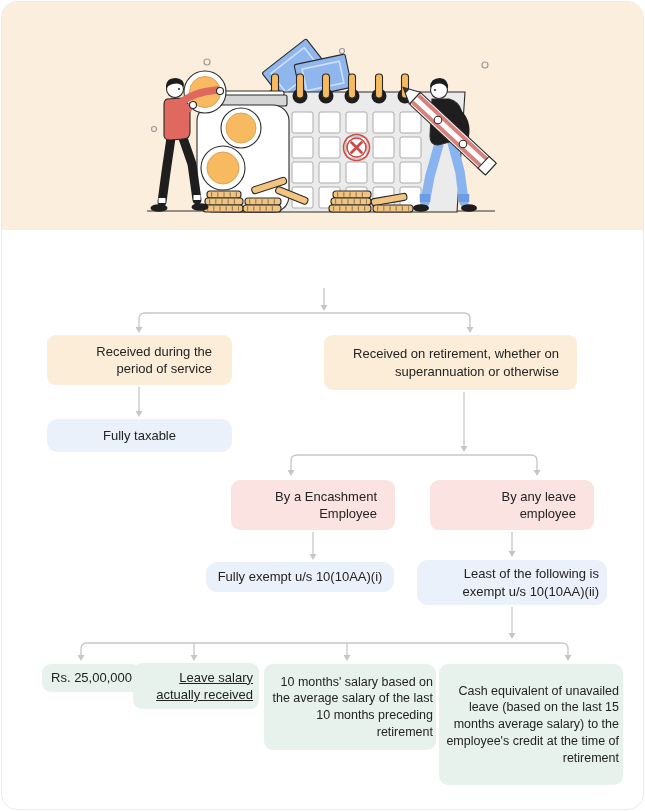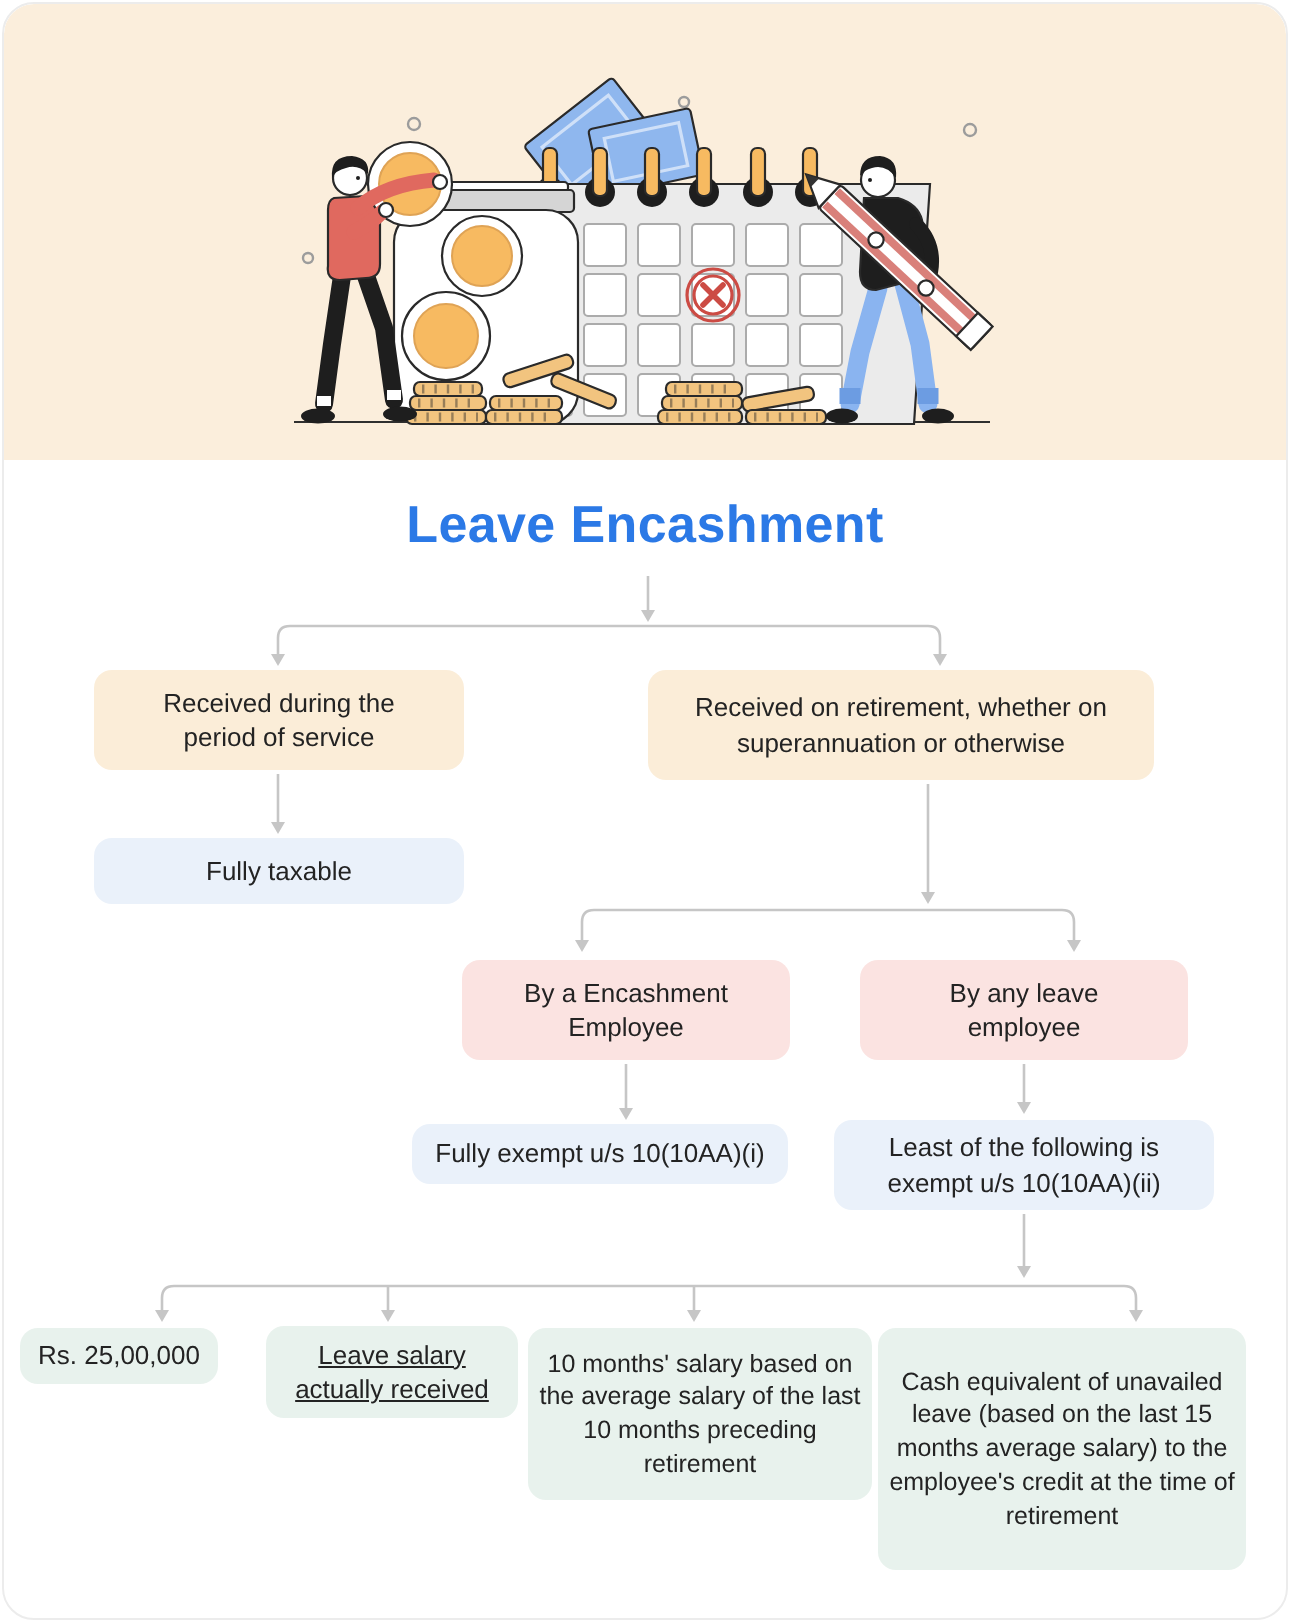--- a/index.html
+++ b/index.html
@@ -21,23 +21,23 @@
   .banner svg{display:block; margin:30px auto 0; width:380px; height:190px;}
   .page-title{
     position:absolute; top:245px; left:0; width:100%; text-align:center;
     font-size:26px; font-weight:bold; color:var(--title_blue); letter-spacing:.2px;
   }
   .connectors{position:absolute; inset:0; width:645px; height:811px; pointer-events:none;}
   .conn{stroke:var(--connector); fill:none; stroke-width:1.3;}
   .arrow{fill:var(--connector);}
   .node{
     position:absolute; display:flex; align-items:center; justify-content:center;
-    text-align:center; border-radius:9px; font-size:13px; line-height:1.34; color:var(--text);
-  }
-  .cream{background:var(--node_cream);} .blue{background:var(--node_blue);}
+    text-align:right; border-radius:9px; font-size:13px; line-height:1.34; color:var(--text);
+  }
+  .cream{background:var(--node_cream);} .blue{background:var(--node_blue);border-radius:11px;}
   .pink{background:var(--node_pink);}   .green{background:var(--node_green);}
   
   .ol{stroke:#2A2A2A; stroke-width:1.1;}
   .f-white{fill:#fff;} .f-gray{fill:#EBEBEB;} .f-lgray{fill:#D5D5D5;} .f-black{fill:#1E1E1E;}
   .f-coin{fill:var(--coin_orange);} .f-coral{fill:var(--sweater_coral);}
   .f-note{fill:var(--note_blue);}  .f-pencil{fill:var(--pencil_red);}
   .f-stack{fill:#F2C47F;}
   .s-coral{stroke:var(--sweater_coral); stroke-width:7.5; stroke-linecap:round; fill:none;}
   .s-black{stroke:#1E1E1E; stroke-width:9; stroke-linecap:round; stroke-linejoin:round; fill:none;}
   .s-arm{stroke:#1E1E1E; stroke-width:7; stroke-linecap:round; fill:none;}
@@ -209,21 +209,20 @@
           <rect class="f-white ol" x="106" y="-8" width="10" height="16"></rect>
           <polygon class="f-white ol" points="12,-8 12,8 -4,0"></polygon>
           <polygon fill="#333" points="-4,0 2,-2.8 2,2.8"></polygon>
         </g>
         <circle class="f-white ol" cx="305" cy="88" r="3.8"></circle>
         <circle class="f-white ol" cx="330" cy="112" r="3.8"></circle>
       </g>
     </svg>
   </div>
 
-  <div class="page-title">Leave Encashment</div>
 
   <svg class="connectors" viewBox="0 0 645 811">
     <path class="conn" d="M322,286 V304"></path>
       <polygon class="arrow" points="318.5,303 325.5,303 322,309"></polygon>
     <path class="conn" d="M137,325 V317 Q137,311 143,311 H462 Q468,311 468,317 V325"></path>
     <polygon class="arrow" points="133.5,325 140.5,325 137,331"></polygon>
     <polygon class="arrow" points="464.5,325 471.5,325 468,331"></polygon>
     <path class="conn" d="M137,385 V409"></path>
       <polygon class="arrow" points="133.5,409 140.5,409 137,415"></polygon>
     <path class="conn" d="M462,390 V444"></path>
@@ -254,21 +253,21 @@
     <div class="node blue" style="left:45px; top:417px; width:185px; height:33px;">Fully taxable</div>
 
     <div class="node pink" style="left:229px; top:478px; width:164px; height:50px; padding:0 18px;">By a Encashment Employee</div>
 
     <div class="node pink" style="left:428px; top:478px; width:164px; height:50px; padding:0 18px;">By any leave employee</div>
 
     <div class="node blue" style="left:204px; top:560px; width:188px; height:30px;">Fully exempt u/s 10(10AA)(i)</div>
 
     <div class="node blue" style="left:415px; top:558px; width:190px; height:45px; padding:12px 8px;">Least of the following is exempt u/s 10(10AA)(ii)</div>
 
-    <div class="node green" style="left:8px; top:662px; width:99px; height:28px;">Rs. 25,00,000</div>
+    <div class="node green" style="left:40px; top:662px; width:99px; height:28px;">Rs. 25,00,000</div>
 
     <div class="node green" style="left:131px; top:661px; width:126px; height:46px; padding:0 6px;text-decoration:underline;">Leave salary actually received</div>
 
     <div class="node green" style="left:262px; top:662px; width:172px; height:86px; padding:0 3px; font-size:12.5px;">10 months' salary based on the average salary of the last 10 months preceding retirement</div>
 
     <div class="node green" style="left:437px; top:662px; width:184px; height:121px; padding:0 4px; font-size:12.5px;">Cash equivalent of unavailed leave (based on the last 15 months average salary) to the employee's credit at the time of retirement</div>
   </div>
 
 </div>
 

